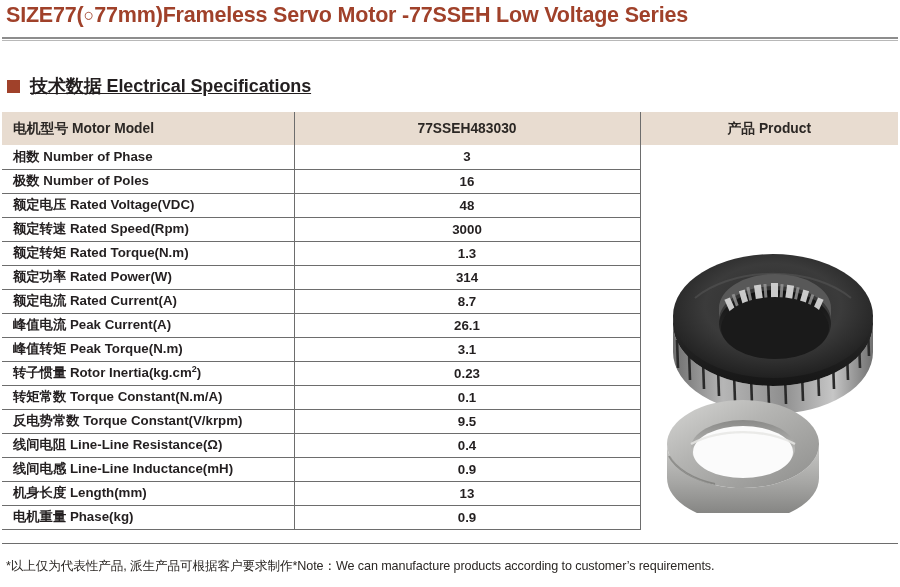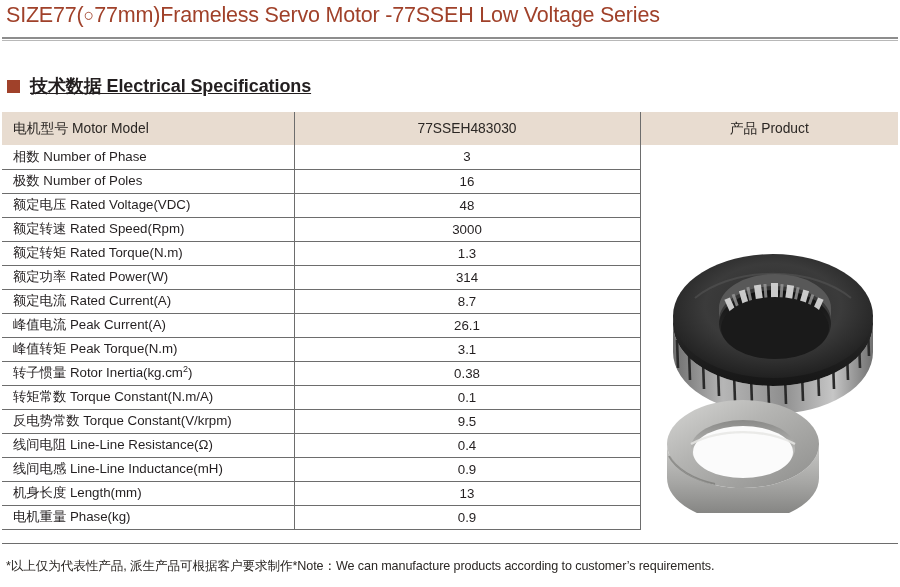--- a/index.html
+++ b/index.html
@@ -15,21 +15,21 @@
     overflow: hidden;
     position: relative;
   }
 
   
   .page-title {
     position: absolute;
     left: 6px;
     top: 3px;
     font-size: 21.5px;
-    font-weight: normal;
+    font-weight: bold;
     letter-spacing: -0.2px;
     color: #a0412a;
     white-space: nowrap;
   }
   .page-title .circ {
     font-size: 18px;
     vertical-align: 1px;
     letter-spacing: 0;
   }
 
@@ -81,20 +81,21 @@
   .spec-table col.c-label { width: 292px; }
   .spec-table col.c-value { width: 346px; }
   .spec-table col.c-prod  { width: 258px; }
 
   .spec-table th,
   .spec-table td {
     padding: 0;
     margin: 0;
     border: 0;
     vertical-align: middle;
+    font-weight: bold;
   }
 
   
   thead tr { height: 33px; }
   thead th {
     background: #e8dcd0;
     border-top: 1.4px solid #6d6d6d;
     border-bottom: 1.4px solid #6d6d6d;
     font-weight: normal;
     color: #2b2724;
@@ -230,21 +231,21 @@
       <tr>
         <td class="t-label">峰值电流 Peak Current(A)</td>
         <td class="t-value">26.1</td>
       </tr>
       <tr>
         <td class="t-label">峰值转矩 Peak Torque(N.m)</td>
         <td class="t-value">3.1</td>
       </tr>
       <tr>
         <td class="t-label">转子惯量 Rotor Inertia(kg.cm<sup>2</sup>)</td>
-        <td class="t-value">0.38</td>
+        <td class="t-value">0.23</td>
       </tr>
       <tr>
         <td class="t-label">转矩常数 Torque Constant(N.m/A)</td>
         <td class="t-value">0.1</td>
       </tr>
       <tr>
         <td class="t-label">反电势常数 Torque Constant(V/krpm)</td>
         <td class="t-value">9.5</td>
       </tr>
       <tr>

